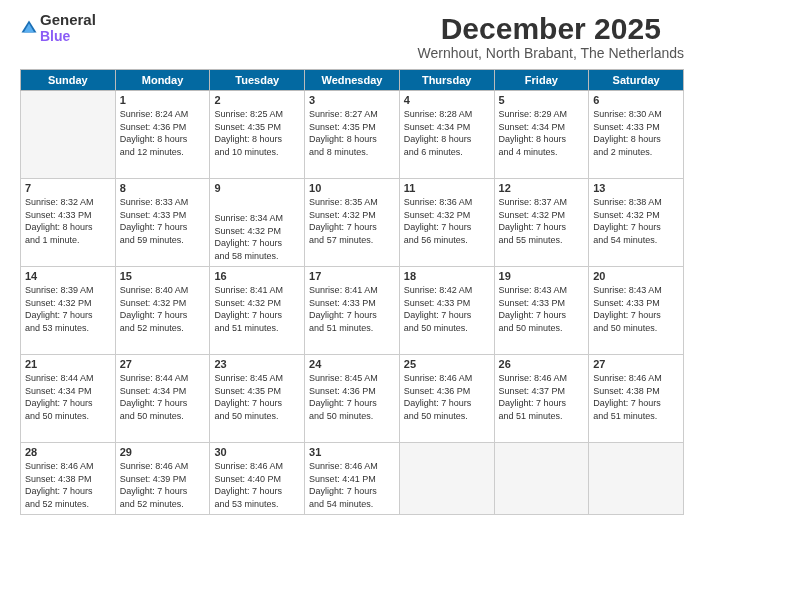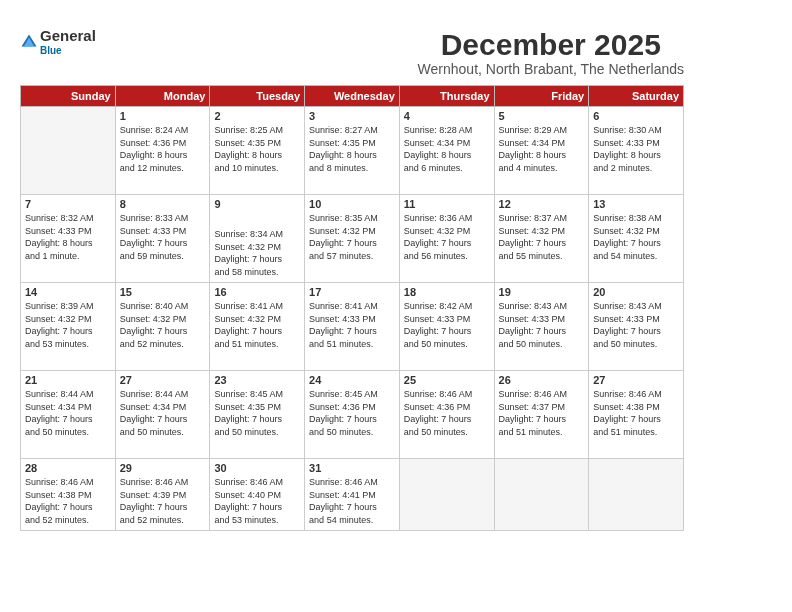--- a/index.html
+++ b/index.html
@@ -6,21 +6,21 @@
     body {
       width: 792px;
       height: 612px;
       font-family: Arial, sans-serif;
       background: #fff;
       overflow: hidden;
     }
     .page {
       width: 704px;
       height: 612px;
-      padding: 28px 20px 10px 20px;
+      padding: 12px 20px 10px 20px;
     }
     .header {
       display: flex;
       align-items: flex-start;
       justify-content: space-between;
       margin-bottom: 8px;
     }
     .logo {
       display: flex;
       align-items: center;
@@ -29,23 +29,23 @@
       display: flex;
       flex-direction: column;
       line-height: 1.1;
     }
     .logo-general {
       font-size: 15px;
       font-weight: bold;
       color: #333;
     }
     .logo-blue {
-      font-size: 10px;
-      font-weight: bold;
-      color: #0369a1;
+      font-size: 14px;
+      font-weight: bold;
+      color: #8b5cf6;
     }
     .logo-icon {
       width: 18px;
       height: 18px;
       margin-right: 2px;
     }
     .title-block {
       text-align: center;
     }
     .month-title {
@@ -57,26 +57,26 @@
     .location {
       font-size: 14px;
       color: #555;
     }
     .calendar {
       width: 100%;
       border-collapse: collapse;
       table-layout: fixed;
     }
     .calendar th {
-      background-color: #b91c1c;
+      background-color: #0369a1;
       color: #fff;
       font-size: 11px;
       font-weight: bold;
       padding: 4px 4px;
-      text-align: right;
+      text-align: center;
       border: 1px solid #bbb;
     }
     .calendar td {
       border: 1px solid #ccc;
       vertical-align: top;
       padding: 3px 4px;
       font-size: 9px;
       color: #333;
       height: 88px;
       width: calc(100% / 7);

